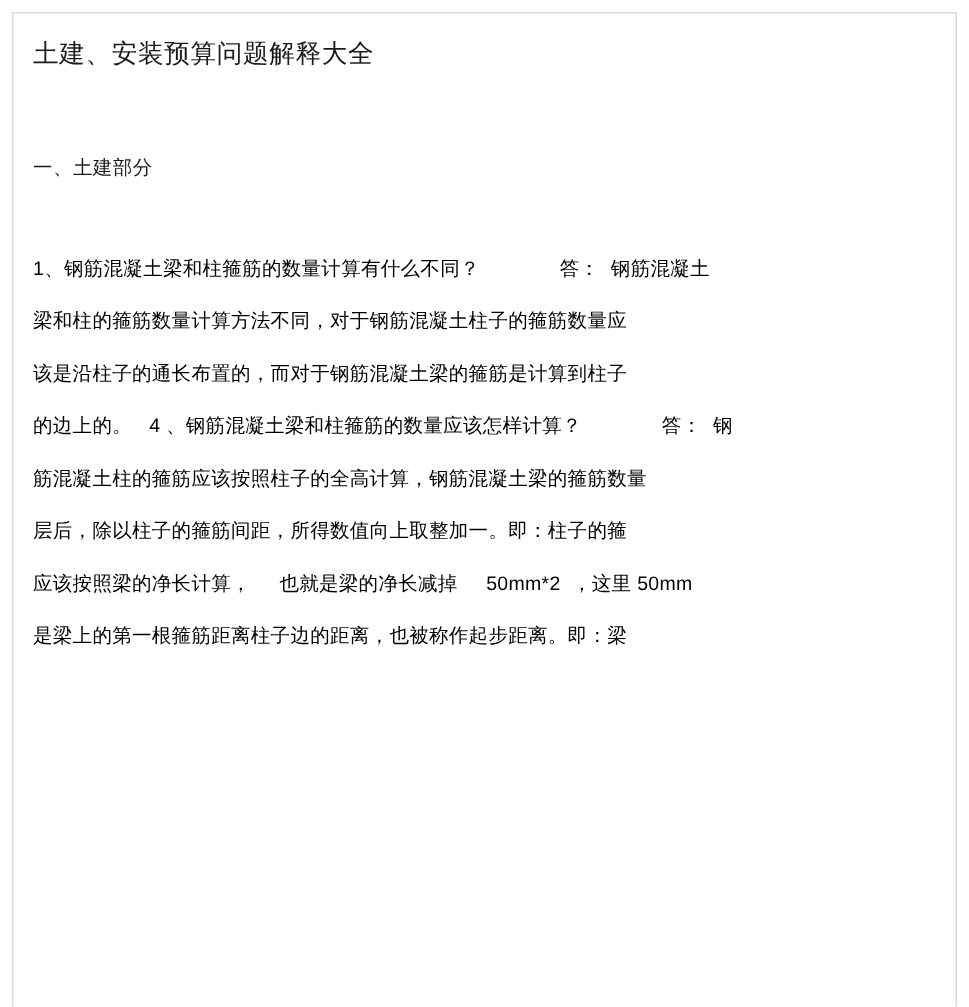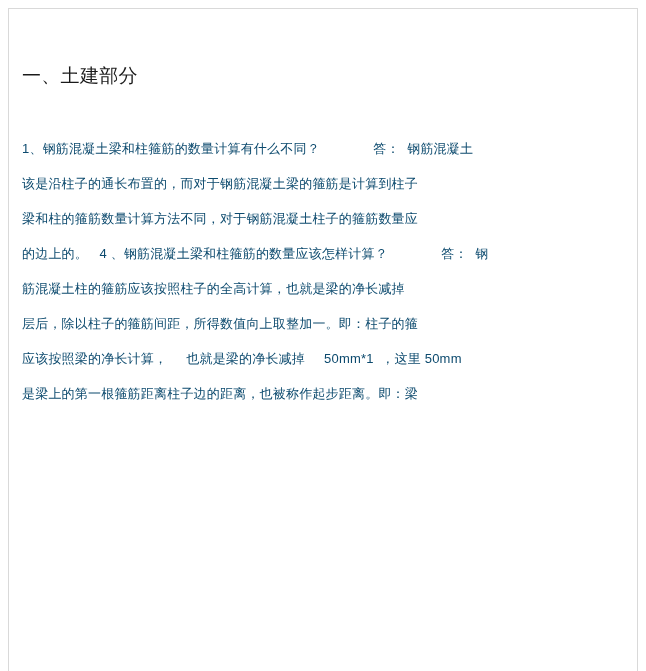--- a/index.html
+++ b/index.html
@@ -59,59 +59,60 @@
     font-size: 17px;
     line-height: 1.4;
     color: #1a1a1a;
     margin: 16px 0 0 0;
     letter-spacing: 0.5px;
     white-space: pre;
   }
   .spacer-lg { height: 54px; }
   .spacer-md { height: 40px; }
   .section-heading {
-    font-size: 19px;
+    font-size: 13px;
     line-height: 1.5;
     color: #1a1a1a;
     letter-spacing: 0.3px;
     white-space: pre;
   }
   .body-block {
     margin-top: 0;
   }
   .body-line {
     font-size: 13px;
     line-height: 35px;
     height: 35px;
-    color: #0c4a6e;
+    color: #000000;
     letter-spacing: 0.2px;
     white-space: pre;
     overflow: hidden;
   }
 </style>
 </head>
 <body>
 
 <div class="page">
   <div class="page-rule-top"></div>
   <div class="page-rule-left"></div>
   <div class="page-rule-right"></div>
 
   <div class="content">
+    <div class="doc-title">土建、安装预算问题解释大全</div>
 
     <div class="spacer-lg"></div>
 
     <div class="section-heading">一、土建部分</div>
 
     <div class="spacer-md"></div>
 
     <div class="body-block">
       <div class="body-line">1、钢筋混凝土梁和柱箍筋的数量计算有什么不同？              答：  钢筋混凝土</div>
+      <div class="body-line">梁和柱的箍筋数量计算方法不同，对于钢筋混凝土柱子的箍筋数量应</div>
       <div class="body-line">该是沿柱子的通长布置的，而对于钢筋混凝土梁的箍筋是计算到柱子</div>
-      <div class="body-line">梁和柱的箍筋数量计算方法不同，对于钢筋混凝土柱子的箍筋数量应</div>
       <div class="body-line">的边上的。   4 、钢筋混凝土梁和柱箍筋的数量应该怎样计算？              答：  钢</div>
-      <div class="body-line">筋混凝土柱的箍筋应该按照柱子的全高计算，也就是梁的净长减掉</div>
+      <div class="body-line">筋混凝土柱的箍筋应该按照柱子的全高计算，钢筋混凝土梁的箍筋数量</div>
       <div class="body-line">层后，除以柱子的箍筋间距，所得数值向上取整加一。即：柱子的箍</div>
-      <div class="body-line">应该按照梁的净长计算，     也就是梁的净长减掉     50mm*1  ，这里 50mm</div>
+      <div class="body-line">应该按照梁的净长计算，     也就是梁的净长减掉     50mm*2  ，这里 50mm</div>
       <div class="body-line">是梁上的第一根箍筋距离柱子边的距离，也被称作起步距离。即：梁</div>
     </div>
   </div>
 </div>
 
 </body></html>

